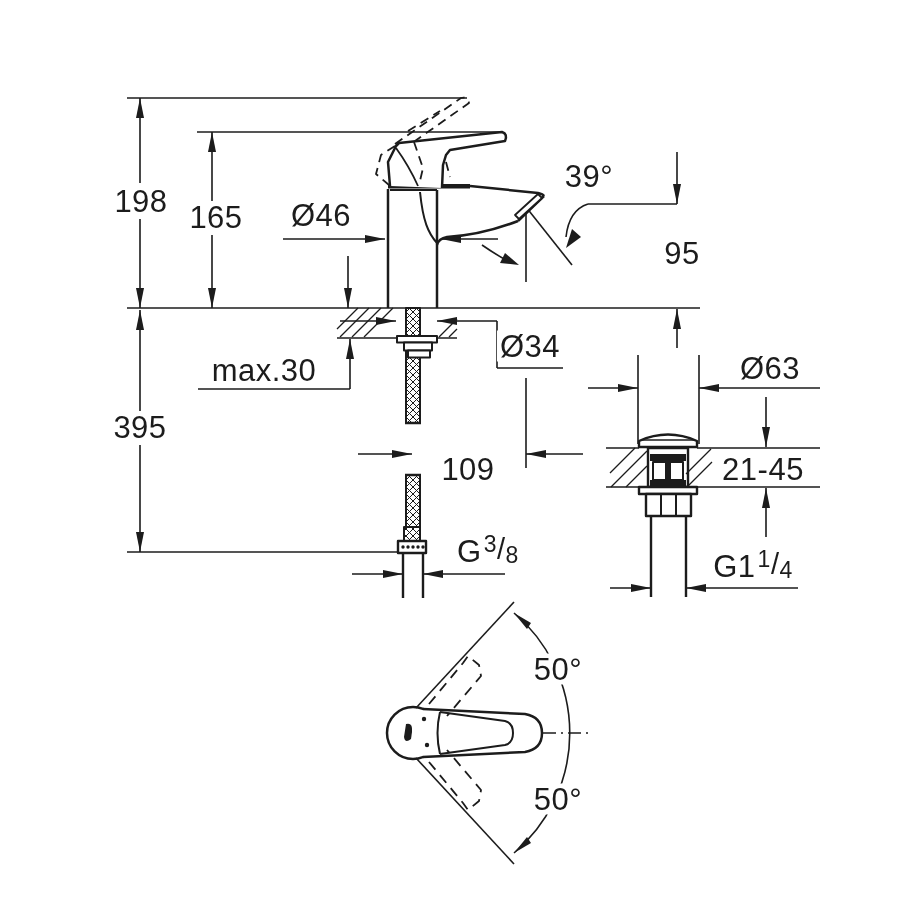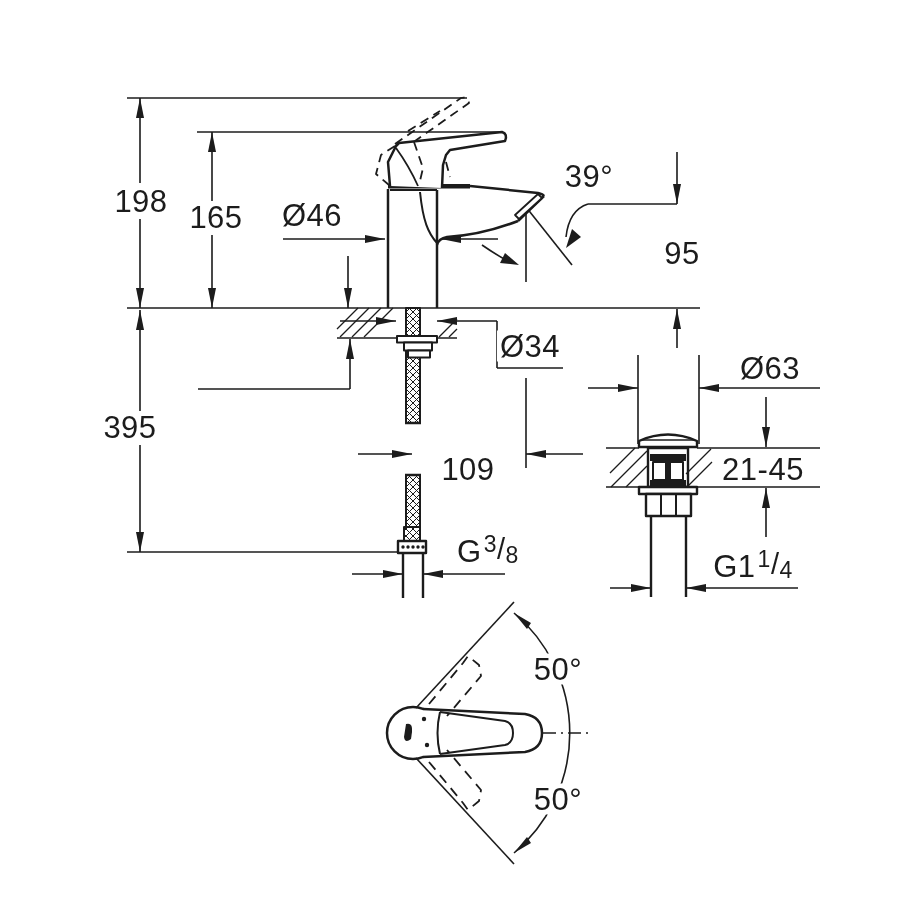--- a/index.html
+++ b/index.html
@@ -176,25 +176,26 @@
 
       <g stroke-width="1.8" stroke-dasharray="10 7">
         <path d="M429,679 L463,638 L468,631 L479,640 L481,651 L447,691"></path>
         <path d="M429,737 L463,778 L468,785 L479,776 L481,765 L447,725"></path>
       </g>
     </g>
   </svg>
 
   <div class="dim" style="left:141px;top:176px">198</div>
   <div class="dim" style="left:216px;top:192px">165</div>
-  <div class="dim" style="left:312px;top:190px">Ø46</div>
+  <div class="dim" style="left:321px;top:190px">Ø46</div>
   <div class="dim" style="left:589px;top:151px">39°</div>
   <div class="dim" style="left:682px;top:228px">95</div>
+  <div class="dim" style="left:264px;top:345px">max.30</div>
   <div class="dim" style="left:530px;top:321px">Ø34</div>
-  <div class="dim" style="left:130px;top:402px">395</div>
+  <div class="dim" style="left:140px;top:402px">395</div>
   <div class="dim" style="left:468px;top:444px">109</div>
   <div class="dim" style="left:770px;top:343px">Ø63</div>
   <div class="dim" style="left:763px;top:444px">21-45</div>
   <div class="dim" style="left:558px;top:644px">50°</div>
   <div class="dim" style="left:558px;top:774px">50°</div>
 
   <div class="dim frac" style="left:488px;top:525px">
     <span class="b">G</span><span class="n">3</span><span class="s">/</span><span class="d">8</span>
   </div>
 

